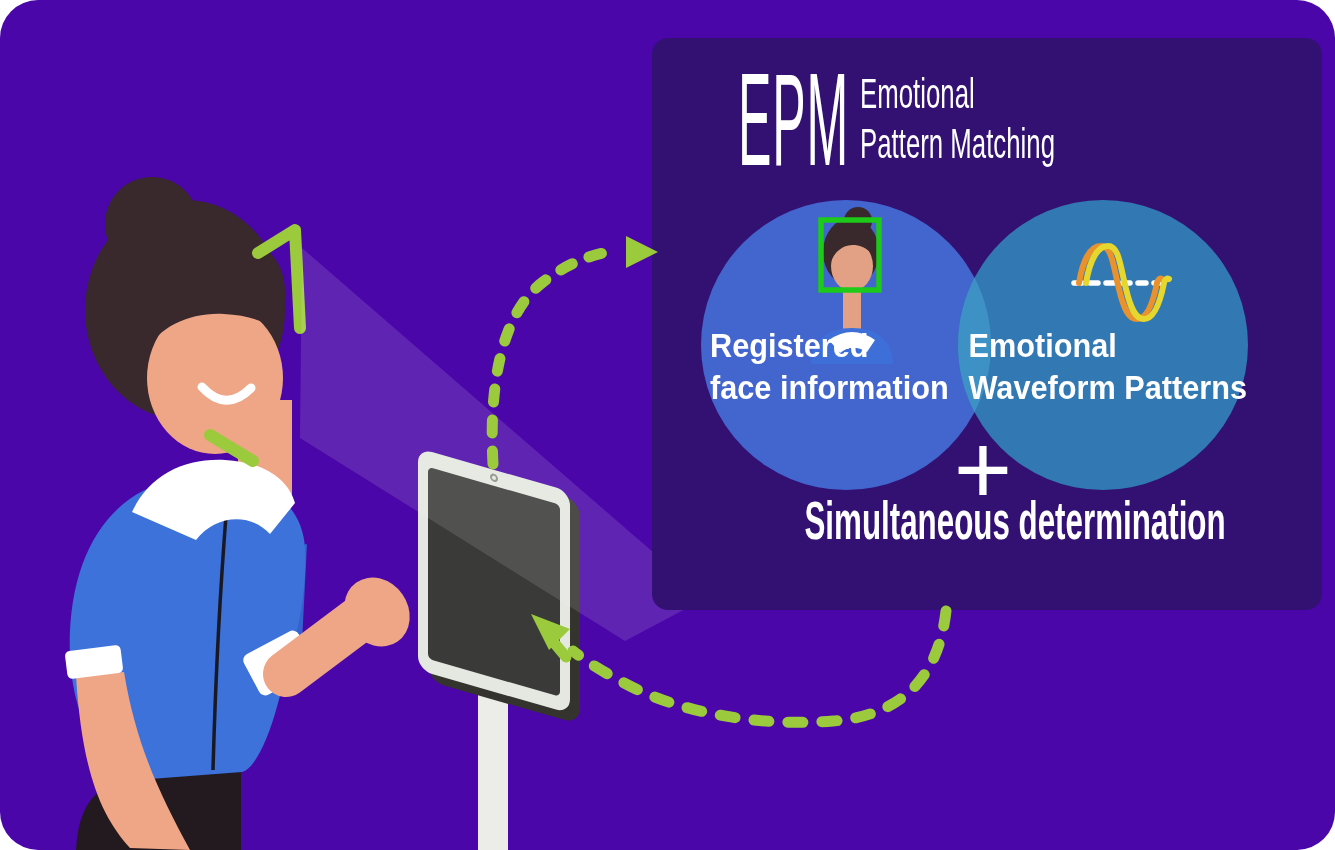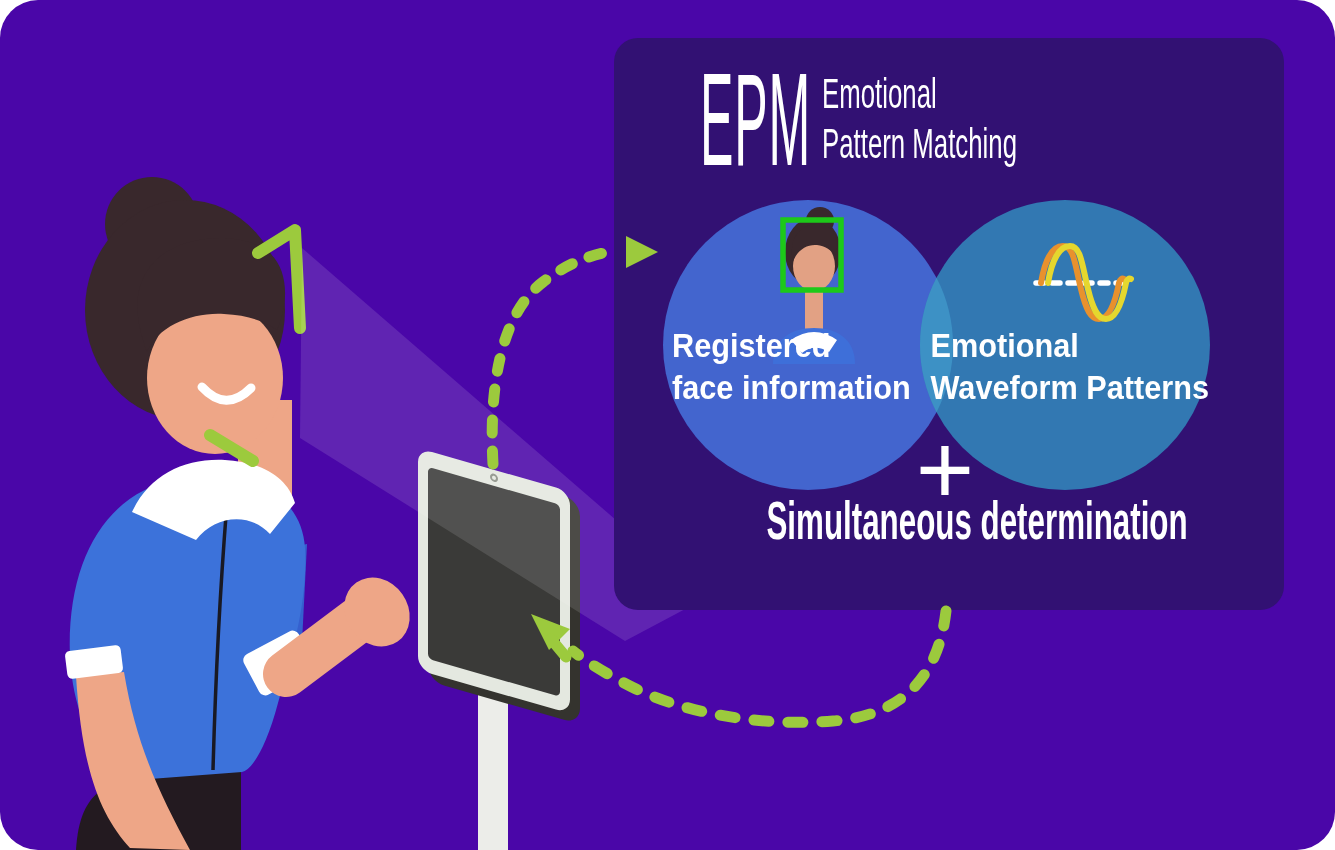--- a/index.html
+++ b/index.html
@@ -2,22 +2,22 @@
 <html><head>
 <meta charset="utf-8">
 <style>
   html,body{margin:0;padding:0;background:#ffffff;font-family:"Liberation Sans",sans-serif;}
   .stage{position:relative;width:1335px;height:850px;border-radius:38px;overflow:hidden;
          background:#4A06A8;}
   svg{display:block;}
   .scene-svg{position:absolute;left:0;top:0;z-index:1;}
   .arrows-svg{position:absolute;left:0;top:0;z-index:4;pointer-events:none;}
 
-  .panel{position:absolute;left:614px;top:38px;width:670px;height:572px;
-         background:#321173;border-radius:24px;z-index:2;}
+  .panel{position:absolute;left:652px;top:38px;width:670px;height:572px;
+         background:#321173;border-radius:16px;z-index:2;}
   .panel-art{position:absolute;left:0;top:0;}
 
   .txt{position:absolute;color:#fff;white-space:nowrap;}
 
   .epm{left:86px;top:16px;font-size:132px;line-height:1.0;font-weight:400;
        transform:scaleX(0.38);transform-origin:0 0;letter-spacing:2px;}
   .subtitle{left:208px;top:30px;font-size:43px;line-height:50px;font-weight:400;
             transform:scaleX(0.60);transform-origin:0 0;}
 
   .circle-label{width:290px;text-align:left;font-size:33px;line-height:42px;

